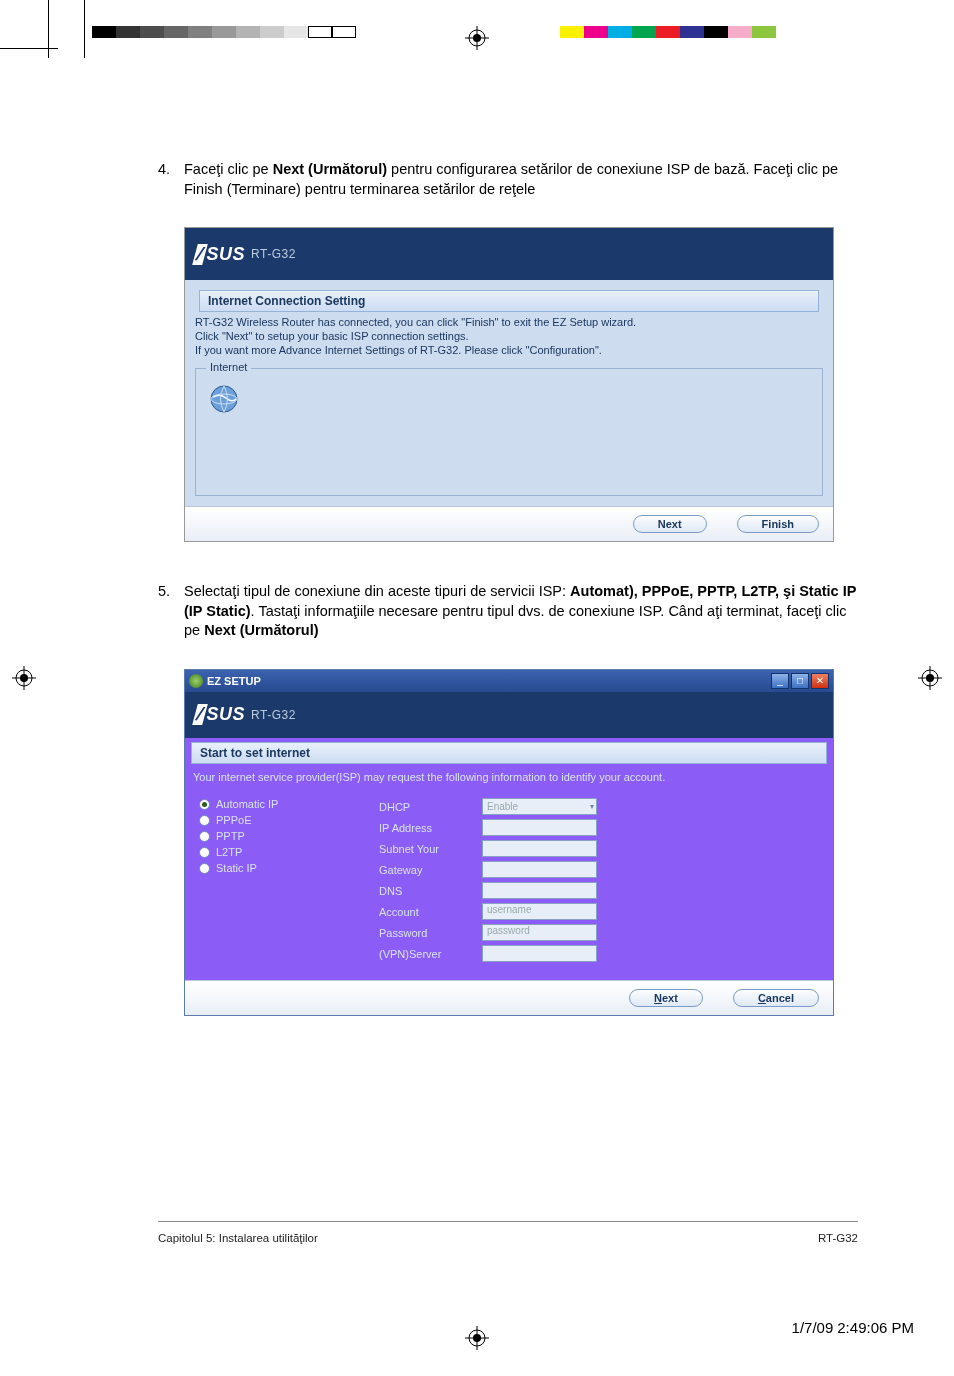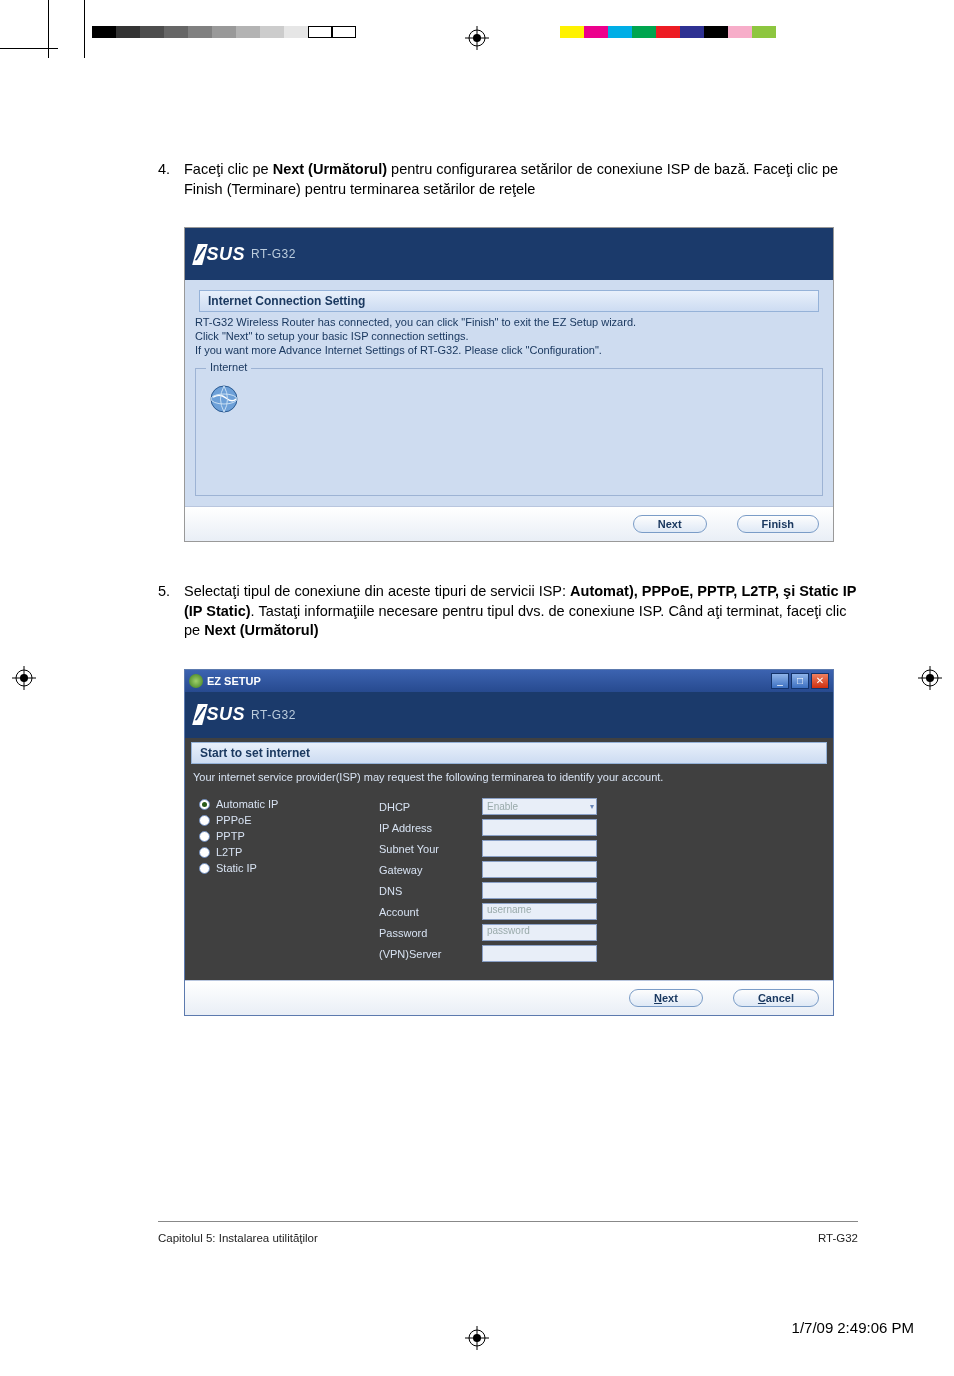--- a/index.html
+++ b/index.html
@@ -76,21 +76,21 @@
   .shot2 { width:650px; margin-left:26px; border:1px solid #5c7aae; font-family: Tahoma, Arial, sans-serif; background:#4e6a9e; }
   .win-titlebar { background:linear-gradient(#3c63b0,#274a8f); height:22px; display:flex; align-items:center; justify-content:space-between; padding:0 4px; }
   .win-title { color:#fff; font-size:11px; font-weight:bold; display:flex; align-items:center; gap:4px; }
   .win-ctrls { display:flex; gap:2px; }
   .win-btn { width:18px; height:16px; border:1px solid #13336b; display:flex; align-items:center; justify-content:center; font-size:10px; color:#fff; }
   .min-btn { background:linear-gradient(#8fb4ea,#3b6fc0); }
   .max-btn { background:linear-gradient(#8fb4ea,#3b6fc0); }
   .close-btn { background:linear-gradient(#f08060,#d03010); }
   .shot2-inner { background:#4e6a9e; padding:0; }
   .shot2-header { background:#1b3a6b; height:46px; display:flex; align-items:center; padding-left:10px; }
-  .shot2-body { background:#404040; padding:4px 6px 10px 6px; }
+  .shot2-body { background:#8b5cf6; padding:4px 6px 10px 6px; }
   .bar2 {
     background: linear-gradient(#e8f0fb,#cddcf2);
     border:1px solid #95b2d8;
     padding:3px 8px;
     font-size:12px;
     color:#1b3960;
     font-weight:bold;
   }
   .isp-text { font-size:11px; color:#d7e2f2; margin:6px 2px; line-height:1.3; }
   .form-area { display:flex; gap:30px; padding:4px 8px; }
@@ -253,21 +253,21 @@
     </div>
     <div class="shot2-inner">
       <div class="shot2-header">
         <div class="asus-logo">
           <span class="asus-slash">/</span>SUS
           <span class="asus-model">RT-G32</span>
         </div>
       </div>
       <div class="shot2-body">
         <div class="bar2">Start to set internet</div>
-        <div class="isp-text">Your internet service provider(ISP) may request the following terminarea to identify your account.</div>
+        <div class="isp-text">Your internet service provider(ISP) may request the following information to identify your account.</div>
         <div class="form-area">
           <div class="radio-col">
             <div class="radio-item">
                 <span class="radio-dot sel"></span>
                 <span>Automatic IP</span>
               </div>
             <div class="radio-item">
                 <span class="radio-dot"></span>
                 <span>PPPoE</span>
               </div>

